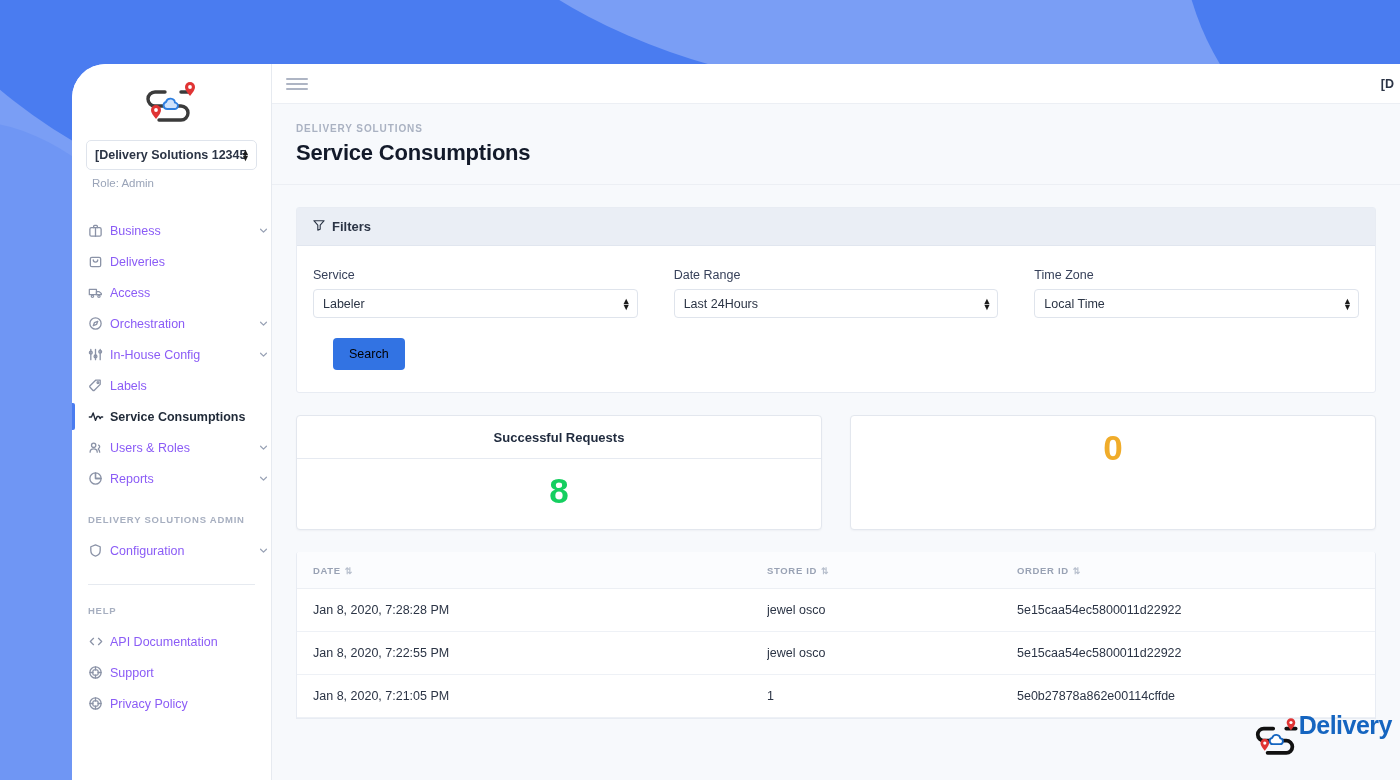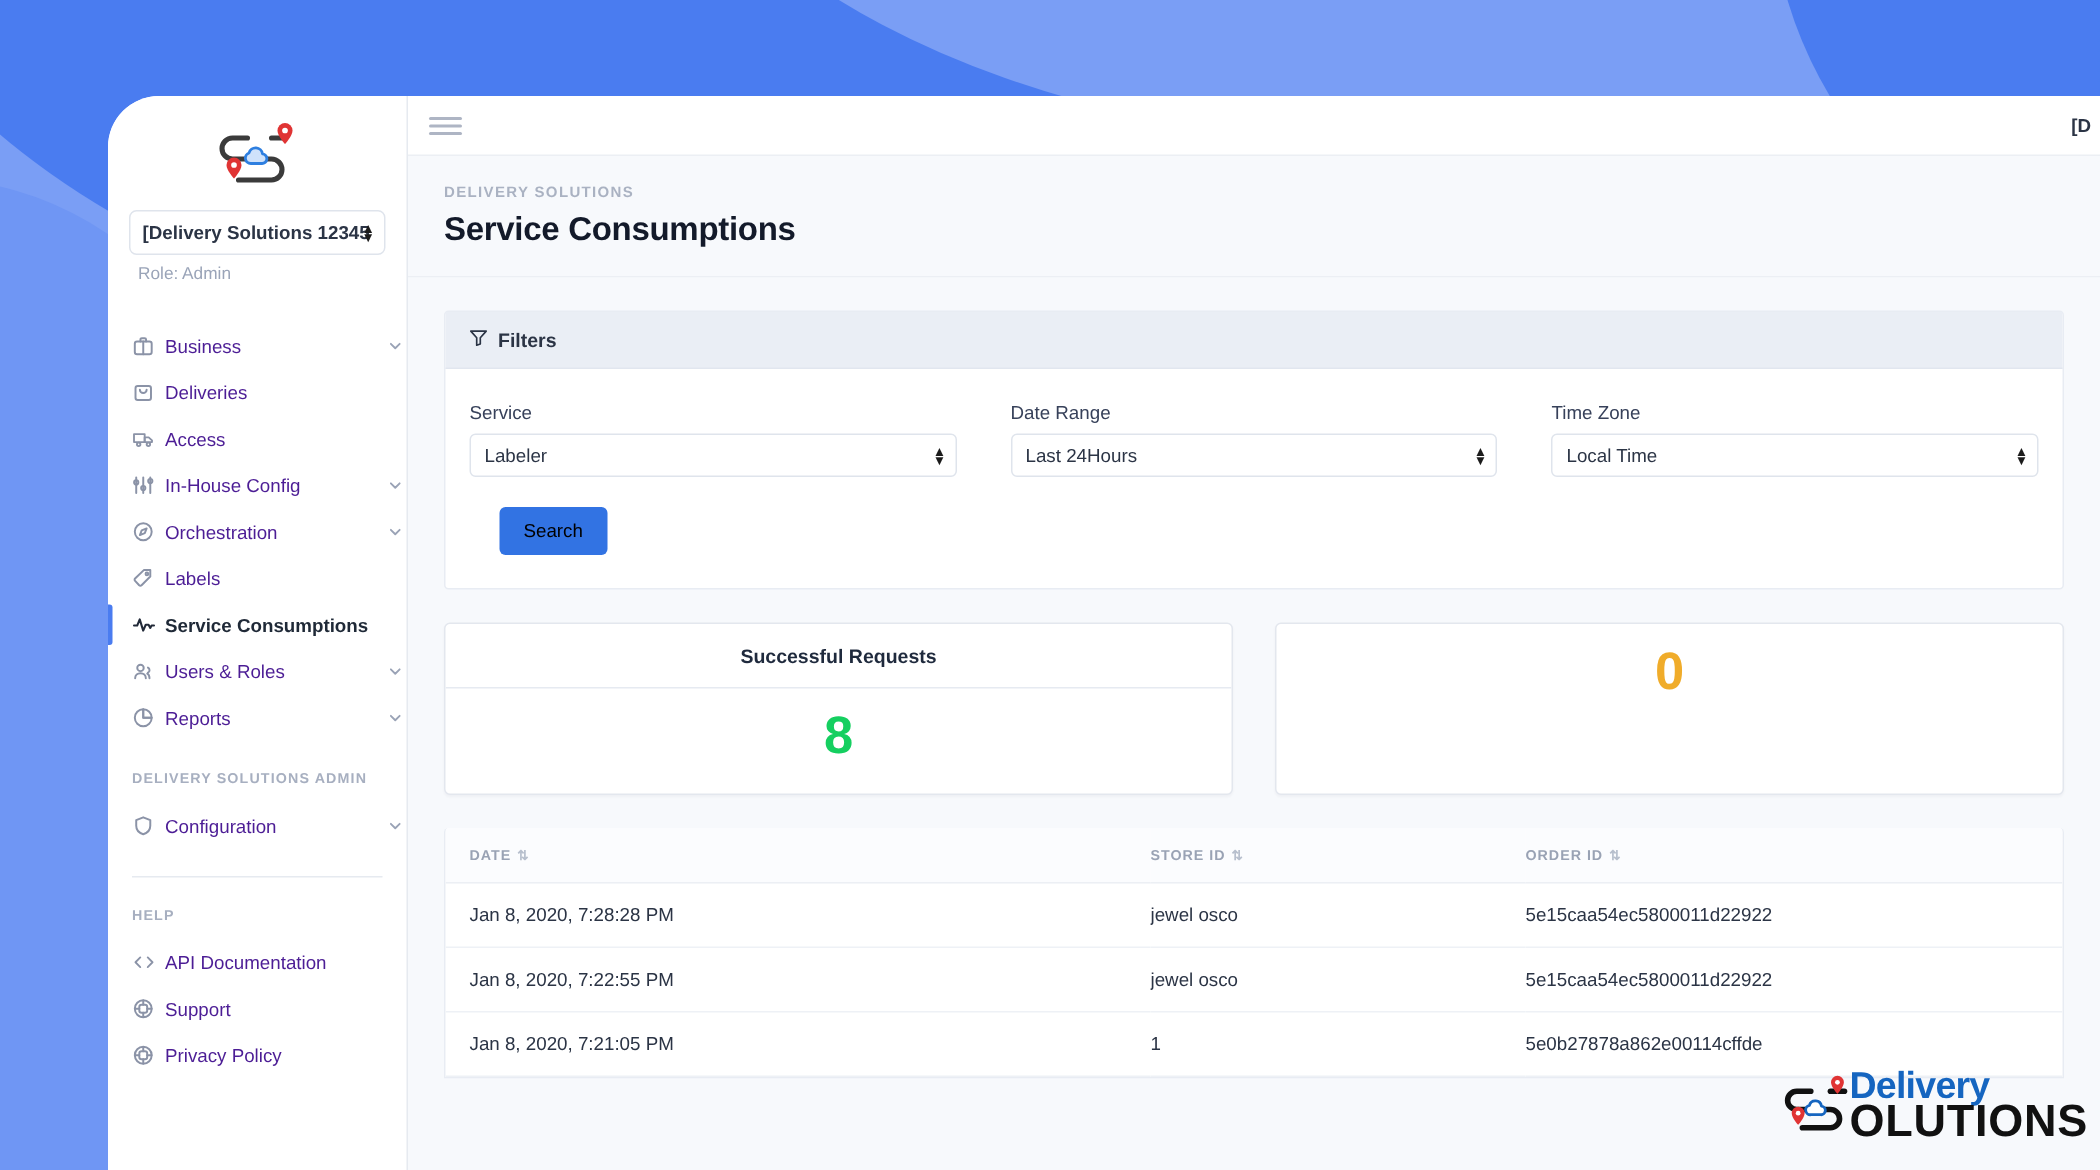--- a/index.html
+++ b/index.html
@@ -74,21 +74,21 @@
     font-size: 9px; color: #1b1b1b;
   }
   #role-line {
     text-align: left; font-size: 11.5px; color: #9aa4b8;
     margin-top: 7px; margin-bottom: 26px; padding-left: 20px;
   }
 
   .nav-item {
     display: flex; align-items: center;
     height: 31px; padding-left: 16px; position: relative;
-    color: #4c1d95; font-size: 12.5px; cursor: pointer;
+    color: #8b5cf6; font-size: 12.5px; cursor: pointer;
   }
   .nav-item .nav-ico { width: 22px; display:flex; align-items:center; color:#8b93a7; }
   .nav-item .nav-label { flex: 1; }
   .nav-item .chev { width: 16px; color:#9aa3b6; display:flex; align-items:center; justify-content:center; }
   .nav-item.active { color: #1f2937; font-weight: 700; }
   .nav-item.active .nav-ico { color: #222a39; }
   .nav-item.active::before {
     content: ""; position: absolute; left: 0; top: 2px; bottom: 2px;
     width: 3px; background: #4a7cf0; border-radius: 0 2px 2px 0;
   }
@@ -257,41 +257,41 @@
               <circle cx="5" cy="12.2" r="1.3" fill="none" stroke="currentColor" stroke-width="1.4" stroke-linecap="round" stroke-linejoin="round"></circle>
               <circle cx="12.3" cy="12.2" r="1.3" fill="none" stroke="currentColor" stroke-width="1.4" stroke-linecap="round" stroke-linejoin="round"></circle>
             </svg>
           </span>
           <span class="nav-label">Access</span>
           <span class="chev"></span>
         </div>
         <div class="nav-item">
           <span class="nav-ico">
             <svg width="15" height="15" viewBox="0 0 16 16">
+              <circle cx="8" cy="8" r="6" fill="none" stroke="currentColor" stroke-width="1.4" stroke-linecap="round" stroke-linejoin="round"></circle>
+              <path d="M10.4 5.6 6.9 7l-1.3 3.4 3.5-1.4z" fill="none" stroke="currentColor" stroke-width="1.4" stroke-linecap="round" stroke-linejoin="round"></path>
+            </svg>
+          </span>
+          <span class="nav-label">Orchestration</span>
+          <span class="chev">
+            <svg width="11" height="11" viewBox="0 0 12 12">
+              <path d="M2.8 4.6 6 7.8l3.2-3.2" fill="none" stroke="currentColor" stroke-width="1.35" stroke-linecap="round" stroke-linejoin="round"></path>
+            </svg>
+          </span>
+        </div>
+        <div class="nav-item">
+          <span class="nav-ico">
+            <svg width="15" height="15" viewBox="0 0 16 16">
               <path d="M3 2.5v11M8 2.5v11M13 2.5v11" fill="none" stroke="currentColor" stroke-width="1.4" stroke-linecap="round" stroke-linejoin="round"></path>
               <circle cx="3" cy="6" r="1.5" fill="none" stroke="currentColor" stroke-width="1.4" stroke-linecap="round" stroke-linejoin="round"></circle>
               <circle cx="8" cy="10" r="1.5" fill="none" stroke="currentColor" stroke-width="1.4" stroke-linecap="round" stroke-linejoin="round"></circle>
               <circle cx="13" cy="5" r="1.5" fill="none" stroke="currentColor" stroke-width="1.4" stroke-linecap="round" stroke-linejoin="round"></circle>
             </svg>
           </span>
           <span class="nav-label">In-House Config</span>
-          <span class="chev">
-            <svg width="11" height="11" viewBox="0 0 12 12">
-              <path d="M2.8 4.6 6 7.8l3.2-3.2" fill="none" stroke="currentColor" stroke-width="1.35" stroke-linecap="round" stroke-linejoin="round"></path>
-            </svg>
-          </span>
-        </div>
-        <div class="nav-item">
-          <span class="nav-ico">
-            <svg width="15" height="15" viewBox="0 0 16 16">
-              <circle cx="8" cy="8" r="6" fill="none" stroke="currentColor" stroke-width="1.4" stroke-linecap="round" stroke-linejoin="round"></circle>
-              <path d="M10.4 5.6 6.9 7l-1.3 3.4 3.5-1.4z" fill="none" stroke="currentColor" stroke-width="1.4" stroke-linecap="round" stroke-linejoin="round"></path>
-            </svg>
-          </span>
-          <span class="nav-label">Orchestration</span>
           <span class="chev">
             <svg width="11" height="11" viewBox="0 0 12 12">
               <path d="M2.8 4.6 6 7.8l3.2-3.2" fill="none" stroke="currentColor" stroke-width="1.35" stroke-linecap="round" stroke-linejoin="round"></path>
             </svg>
           </span>
         </div>
         <div class="nav-item">
           <span class="nav-ico">
             <svg width="15" height="15" viewBox="0 0 16 16">
               <path d="M8.4 2.2H13v4.6l-6.2 6.2a1.2 1.2 0 0 1-1.7 0L2.2 9.9a1.2 1.2 0 0 1 0-1.7z" fill="none" stroke="currentColor" stroke-width="1.4" stroke-linecap="round" stroke-linejoin="round"></path>
@@ -512,16 +512,15 @@
           <circle cx="47" cy="8.6" r="1.7" fill="#fff"></circle>
         </g>
         <g fill="#e03434">
           <path d="M19 26 a4.6 4.6 0 0 1 4.6 4.6 c0 3.3-4.6 8.3-4.6 8.3 s-4.6-5-4.6-8.3 A4.6 4.6 0 0 1 19 26z"></path>
           <circle cx="19" cy="30.6" r="1.7" fill="#fff"></circle>
         </g>
       </svg>
     </span>
     <span class="wm-text">
       <div class="wm-del">Delivery</div>
-      <div class="wm-sol">OLUTIONS</div>
     </span>
   </div>
 </div>
 
 </body></html>

